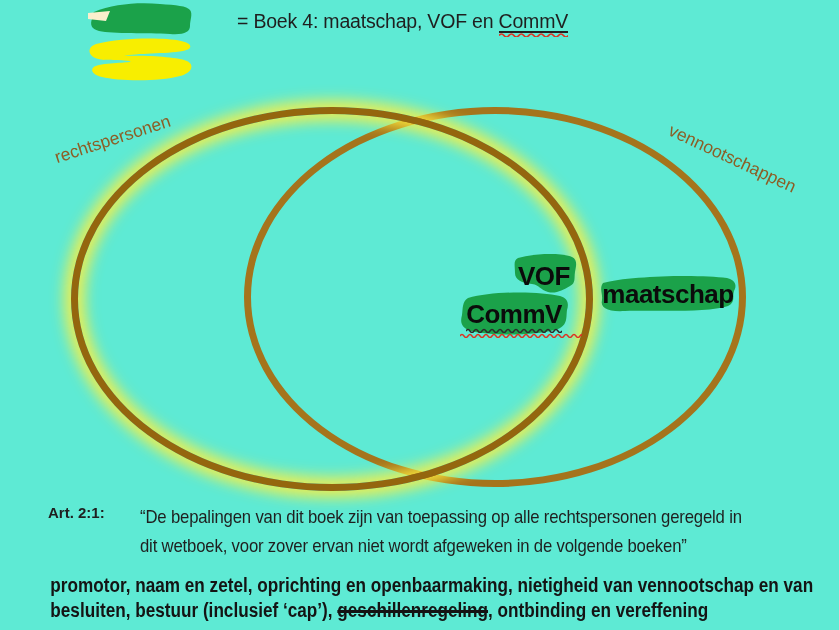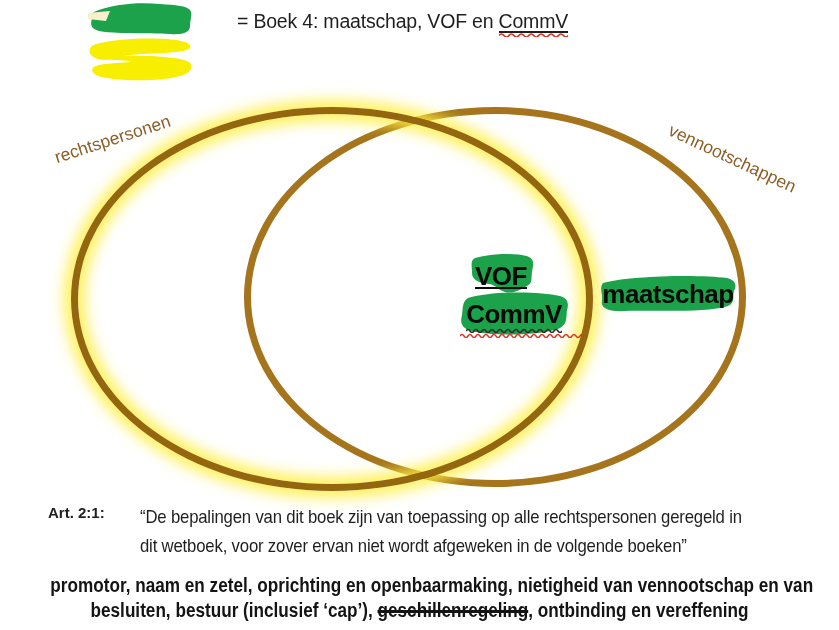--- a/index.html
+++ b/index.html
@@ -1,19 +1,19 @@
 <!DOCTYPE html>
 <html><head>
 <meta charset="utf-8">
 <style>
   * { margin:0; padding:0; box-sizing:border-box; }
   html,body { background:#e8e8e8; }
   .slide {
     position:relative; width:839px; height:630px; overflow:hidden;
-    background:#ffffff; color:#1f1f1f;
+    background:#5eead4; color:#1f1f1f;
     font-family:"Liberation Sans", sans-serif;
   }
   
   .swatch { position:absolute; }
   .swatch.green  { left:88px; top:1px;  width:106px; height:36px; }
   .swatch.yellow { left:86px; top:37px; width:111px; height:48px; }
   .legend-line { position:absolute; left:237px; font-size:19.5px; letter-spacing:-0.2px; white-space:nowrap; }
   .legend-line.l1 { top:10px; }
   .legend-line.l2 { top:50px; }
   .uword { position:relative; display:inline-block; border-bottom:2px solid #1f1f1f; line-height:1.05; }
@@ -31,33 +31,33 @@
   }
   .circle-label { position:absolute; font-size:17.5px; color:#8C5E26; white-space:nowrap; }
   .circle-label.left-label  { left:52px;  top:148px; transform:rotate(-18deg); transform-origin:left top; }
   .circle-label.right-label { left:674px; top:120px; transform:rotate(25deg);  transform-origin:left top; }
   .term {
     position:absolute; display:flex; align-items:center; justify-content:center;
     font-weight:bold; font-size:26px; color:#0b0b0b; letter-spacing:-0.5px;
   }
   .term .blob { position:absolute; left:0; top:0; width:100%; height:100%; }
   .term .term-text { position:relative; }
-  .term.vof       { left:465px; top:252px; width:72px;  height:48px;text-decoration:underline; }
+  .term.vof       { left:508px; top:252px; width:72px;  height:48px; }
   .term.commv     { left:458px; top:291px; width:112px; height:46px; }
   .term.maatschap { left:597px; top:273px; width:142px; height:43px; }
   .term .wavy-dark { position:absolute; left:8px;  bottom:4px;  width:96px;  height:6px; }
   .term .wavy-red  { position:absolute; left:2px;  bottom:-1px; width:122px; height:6px; }
   
   .art-ref { position:absolute; left:48px; top:504px; font-weight:bold; font-size:15px; }
   .art-quote {
     position:absolute; left:140px; top:503px; font-size:19px; line-height:28.5px;
     transform:scaleX(.88); transform-origin:left top; white-space:nowrap; letter-spacing:-0.2px;
   }
   
-  .footer { position:absolute; left:0; right:0; top:573px; text-align:center; font-weight:bold; font-size:19.5px; line-height:25px; color:#141414; }
+  .footer { position:absolute; left:0; right:0; top:573px; font-weight:bold; font-size:19.5px; line-height:25px; color:#141414; }
   .footer .fline { transform:scaleX(.88); transform-origin:center top; white-space:nowrap; }
   .struck { text-decoration:line-through; text-decoration-thickness:2.5px; }
 </style>
 </head>
 <body>
 
 <div class="slide">
 
   <svg class="swatch green" viewBox="0 0 106 36" preserveAspectRatio="none">
     <path fill="#1BA24A" d="M6 11 C25 3 50 1 72 3 C88 4 99 5 102 9 C105 13 102 19 102 25 C102 31 96 34 82 33 C60 32 25 33 11 30 C3 28 2 23 4 18 C5 14 4 13 6 11 Z"></path>

